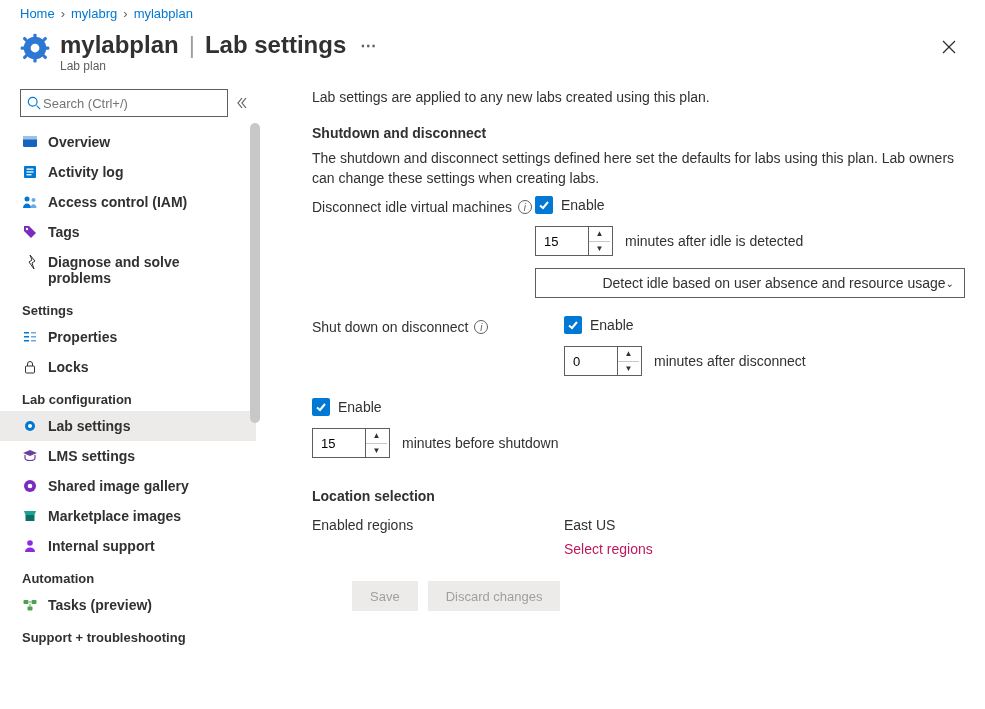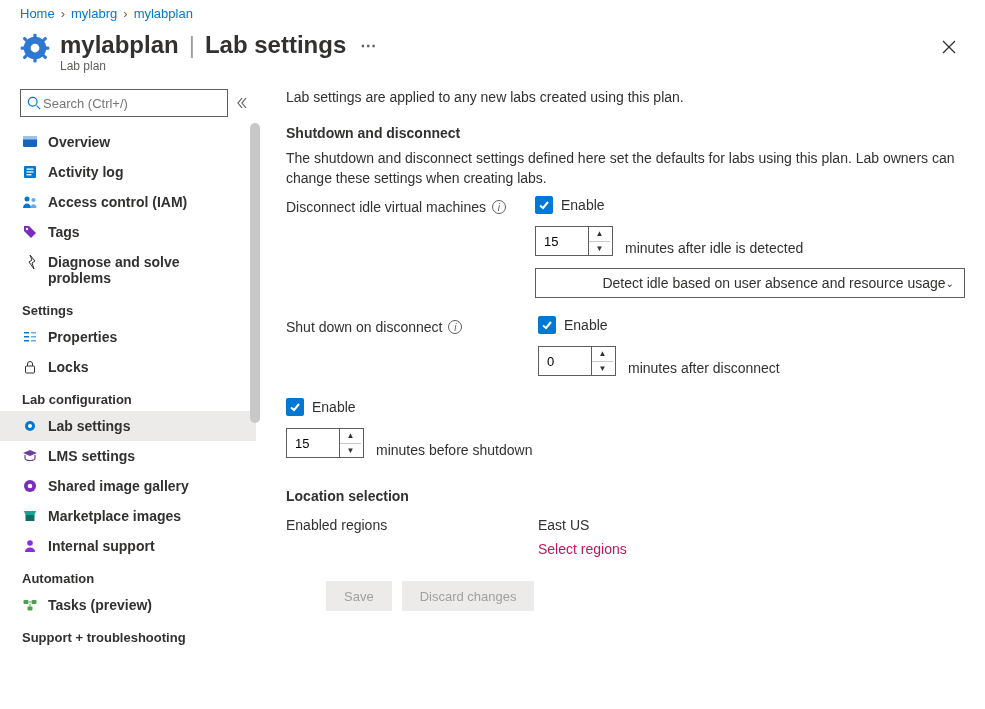--- a/index.html
+++ b/index.html
@@ -43,20 +43,21 @@
     position: absolute; right: 24px; top: 14px;
     font-size: 20px; cursor: pointer; color: #323130;
     width: 24px; height: 24px; display:flex; align-items:center; justify-content:center;
   }
 
   
   .body {
     display: flex;
     height: calc(709px - 88px);
     position: relative;
+    gap: 26px;
   }
 
   
   .sidebar {
     width: 256px;
     padding: 0 0 0 0;
     position: relative;
     flex-shrink: 0;
   }
   .search-row {
@@ -132,21 +133,21 @@
 
   .checkbox-row { display:flex; align-items:center; gap:8px; margin-bottom:12px; }
   .chk {
     width: 18px; height: 18px;
     background: #0078d4;
     display: flex; align-items: center; justify-content: center;
     cursor: pointer;
     border-radius: 2px;
   }
 
-  .spinner-row { display:flex; align-items:flex-end; gap:12px; margin-bottom:12px; }
+  .spinner-row { display:flex; align-items:center; gap:12px; margin-bottom:12px; }
   .spinner {
     display: flex; border:1px solid #605e5c; height: 30px; width: 78px;
     background:#fff;
   }
   .spinner input {
     border:none; outline:none; width: 52px; padding: 0 8px; font-size:13px;
   }
   .spinner .btns {
     display:flex; flex-direction:column; border-left:1px solid #605e5c;
     width: 22px;

